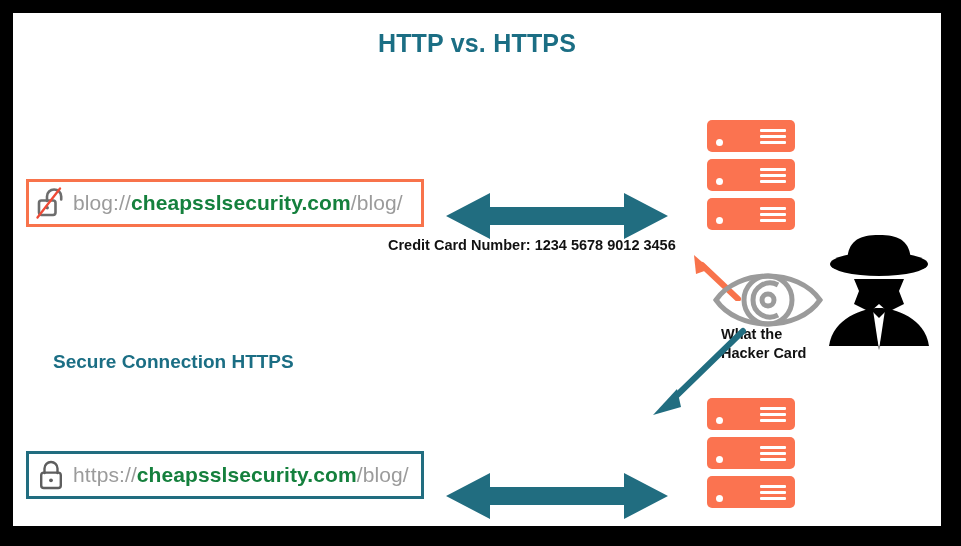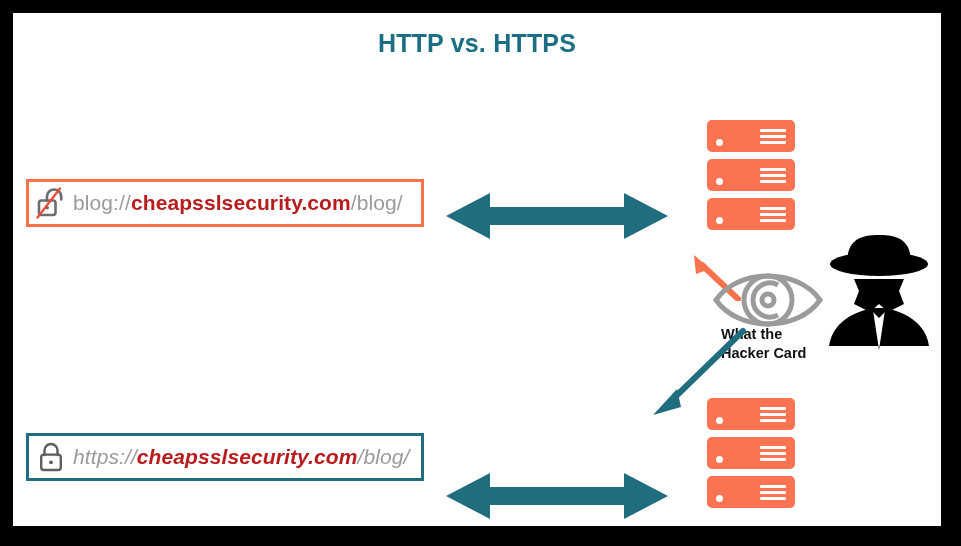--- a/index.html
+++ b/index.html
@@ -59,39 +59,39 @@
     position: absolute;
     left: 13px;
     width: 398px;
     height: 48px;
     background: #ffffff;
     box-sizing: border-box;
     display: flex;
     align-items: center;
   }
   #urlbar-http  { top: 166px; border: 3px solid #f8734b; }
-  #urlbar-https { top: 420px; border: 3px solid #216d80; font-style: italic; }
+  #urlbar-https { top: 438px; border: 3px solid #216d80; }
 
   .lock-wrap {
     position: relative;
     width: 44px;
     height: 40px;
     flex: 0 0 44px;
     display: flex;
     align-items: center;
     justify-content: center;
   }
   .url-text {
     font-size: 21px;
     color: #9b9b9b;
     white-space: nowrap;
     letter-spacing: 0.1px;
   }
   .url-text .domain {
-    color: #b91c1c;
+    color: #15803d;
     font-weight: bold;
     text-align: right;
   }
 
   
   .dbl-arrow {
     position: absolute;
     width: 222px;
     height: 54px;
   }
@@ -242,20 +242,21 @@
       <div class="server-unit">
         <span class="led"></span>
         <span class="vents">
             <i></i>
             <i></i>
             <i></i>
           </span>
       </div>
     </div>
 
+    <div class="data-label" id="label-credit-card">Credit Card Number: 1234 5678 9012 3456</div>
 
     <svg id="arrow-to-card" viewBox="0 0 68 52">
       <g transform="translate(0,0)">
         <path d="M62,50 L26,16" stroke="#f8734b" stroke-width="6" stroke-linecap="round" fill="none"></path>
         <polygon points="18,6 34,20 20,25" fill="#f8734b"></polygon>
       </g>
     </svg>
 
     <svg id="eye-icon" viewBox="0 0 112 80">
       <path d="M4,40 C26,8 86,8 108,40 C86,72 26,72 4,40 Z" fill="none" stroke="#9b9b9b" stroke-width="5"></path>
@@ -283,20 +284,21 @@
     <div id="caption-hacker">
       <div>What the</div>
       <div>Hacker Card</div>
     </div>
 
     <svg id="arrow-to-hash" viewBox="0 0 110 96">
       <path d="M100,6 L28,76" stroke="#216d80" stroke-width="6" stroke-linecap="round" fill="none"></path>
       <polygon points="10,90 34,64 38,82" fill="#216d80"></polygon>
     </svg>
 
+    <div class="section-heading" id="heading-secure">Secure Connection HTTPS</div>
 
 
     <div class="urlbar" id="urlbar-https">
       <span class="lock-wrap">
         <svg width="26" height="32" viewBox="0 0 26 32" aria-hidden="true">
           <path d="M6.5 14 L6.5 9.5 C6.5 5.9 9.4 3 13 3 C16.6 3 19.5 5.9 19.5 9.5 L19.5 14" fill="none" stroke="#5e5e5e" stroke-width="2.4" stroke-linecap="round"></path>
           <rect x="3.2" y="13.6" width="19.6" height="15.4" rx="2.6" fill="none" stroke="#5e5e5e" stroke-width="2.4"></rect>
           <circle cx="13" cy="21.3" r="1.9" fill="#5e5e5e"></circle>
         </svg>
       </span>

